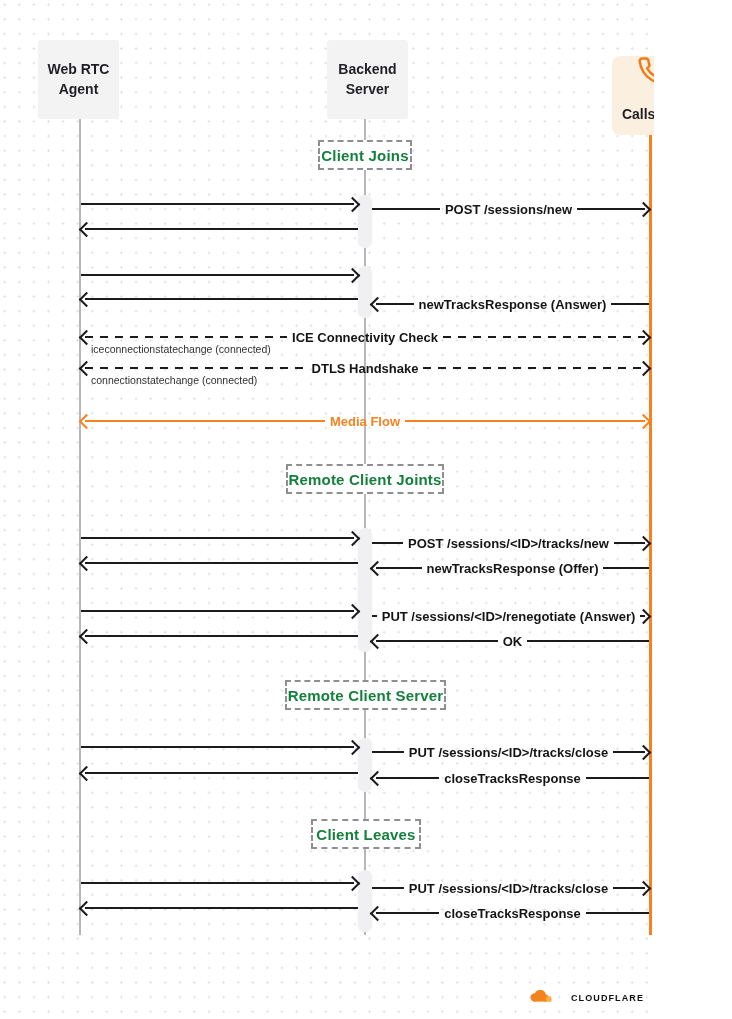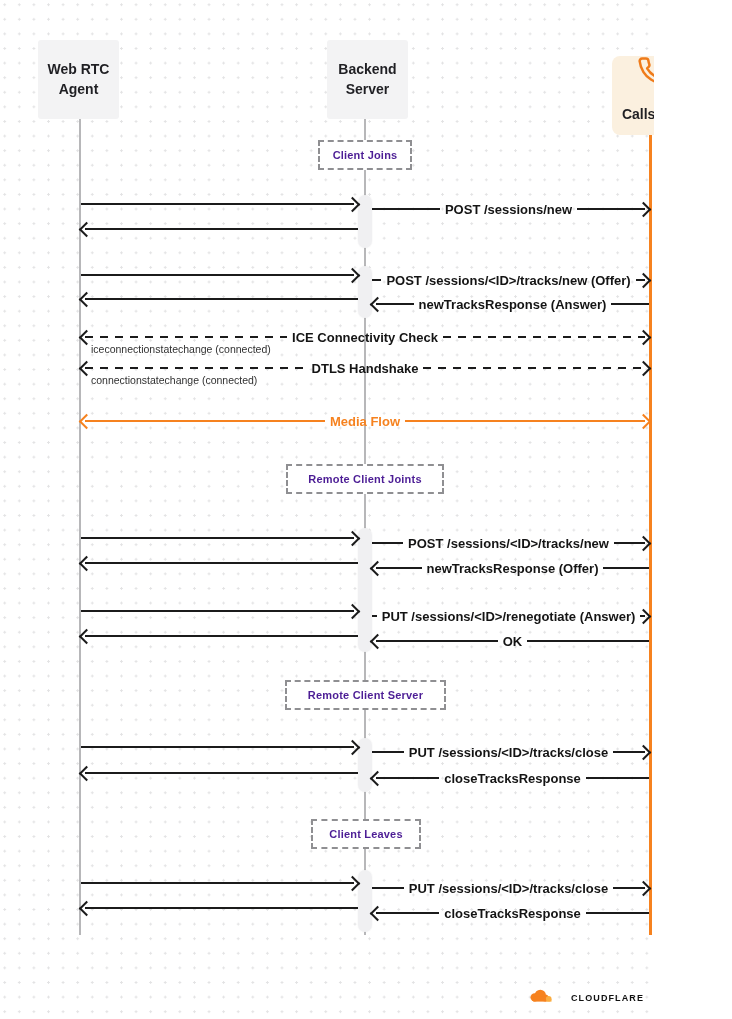--- a/index.html
+++ b/index.html
@@ -22,21 +22,21 @@
   .actor .phone{margin-bottom:9px;}
   
   .lifeline{position:absolute;top:119px;height:816px;width:2px;background:#b7b7b9;}
   .lifeline.orange{width:2.5px;background:#f6821f;}
   
   .activation{position:absolute;left:358px;width:14px;background:#f0f0f2;border-radius:7px;box-shadow:0 0 0 1px rgba(0,0,0,0.015);}
   
   .section-box{
     position:absolute;display:flex;align-items:center;justify-content:center;
     border:2px dashed #8f8f92;background:#ffffff;box-sizing:border-box;
-    color:#4c1d95;font-size:11px;font-weight:bold;letter-spacing:.2px;white-space:nowrap;
+    color:#15803d;font-size:15px;font-weight:bold;letter-spacing:.2px;white-space:nowrap;
   }
   
   .msg{position:absolute;display:flex;align-items:center;height:14px;}
   .msg .hline{flex:1;height:2.5px;background:#1b1b1b;}
   .msg .hdash{flex:1;height:2.5px;background:repeating-linear-gradient(90deg,#1b1b1b 0 8px,transparent 8px 15px);}
   .msg .msg-label{font-size:13px;font-weight:bold;color:#141414;padding:0 5px;white-space:nowrap;}
   .ah{width:9px;height:9px;border-top:2.5px solid #1b1b1b;border-right:2.5px solid #1b1b1b;flex:none;}
   .ah-right{transform:rotate(45deg);margin-left:-7px;}
   .ah-left{transform:rotate(-135deg);margin-right:-7px;}
   .msg.orange .hline{background:#f6821f;}
@@ -103,26 +103,20 @@
       <span class="hline"></span>
       <span class="ah ah-right"></span>
   </div>
   <div class="msg" style="left:81px;top:222px;width:277px">
     <span class="ah ah-left"></span>
       <span class="hline"></span>
   </div>
 
   <div class="msg" style="left:81px;top:268px;width:277px">
     <span class="hline"></span>
-      <span class="ah ah-right"></span>
-  </div>
-  <div class="msg" style="left:372px;top:273px;width:277px">
-    <span class="hline"></span>
-      <span class="msg-label">POST /sessions/&lt;ID&gt;/tracks/new (Offer)</span>
-      <span class="hline"></span>
       <span class="ah ah-right"></span>
   </div>
   <div class="msg" style="left:372px;top:297px;width:277px">
     <span class="ah ah-left"></span>
       <span class="hline"></span>
       <span class="msg-label">newTracksResponse (Answer)</span>
       <span class="hline"></span>
   </div>
   <div class="msg" style="left:81px;top:292px;width:277px">
     <span class="ah ah-left"></span>

